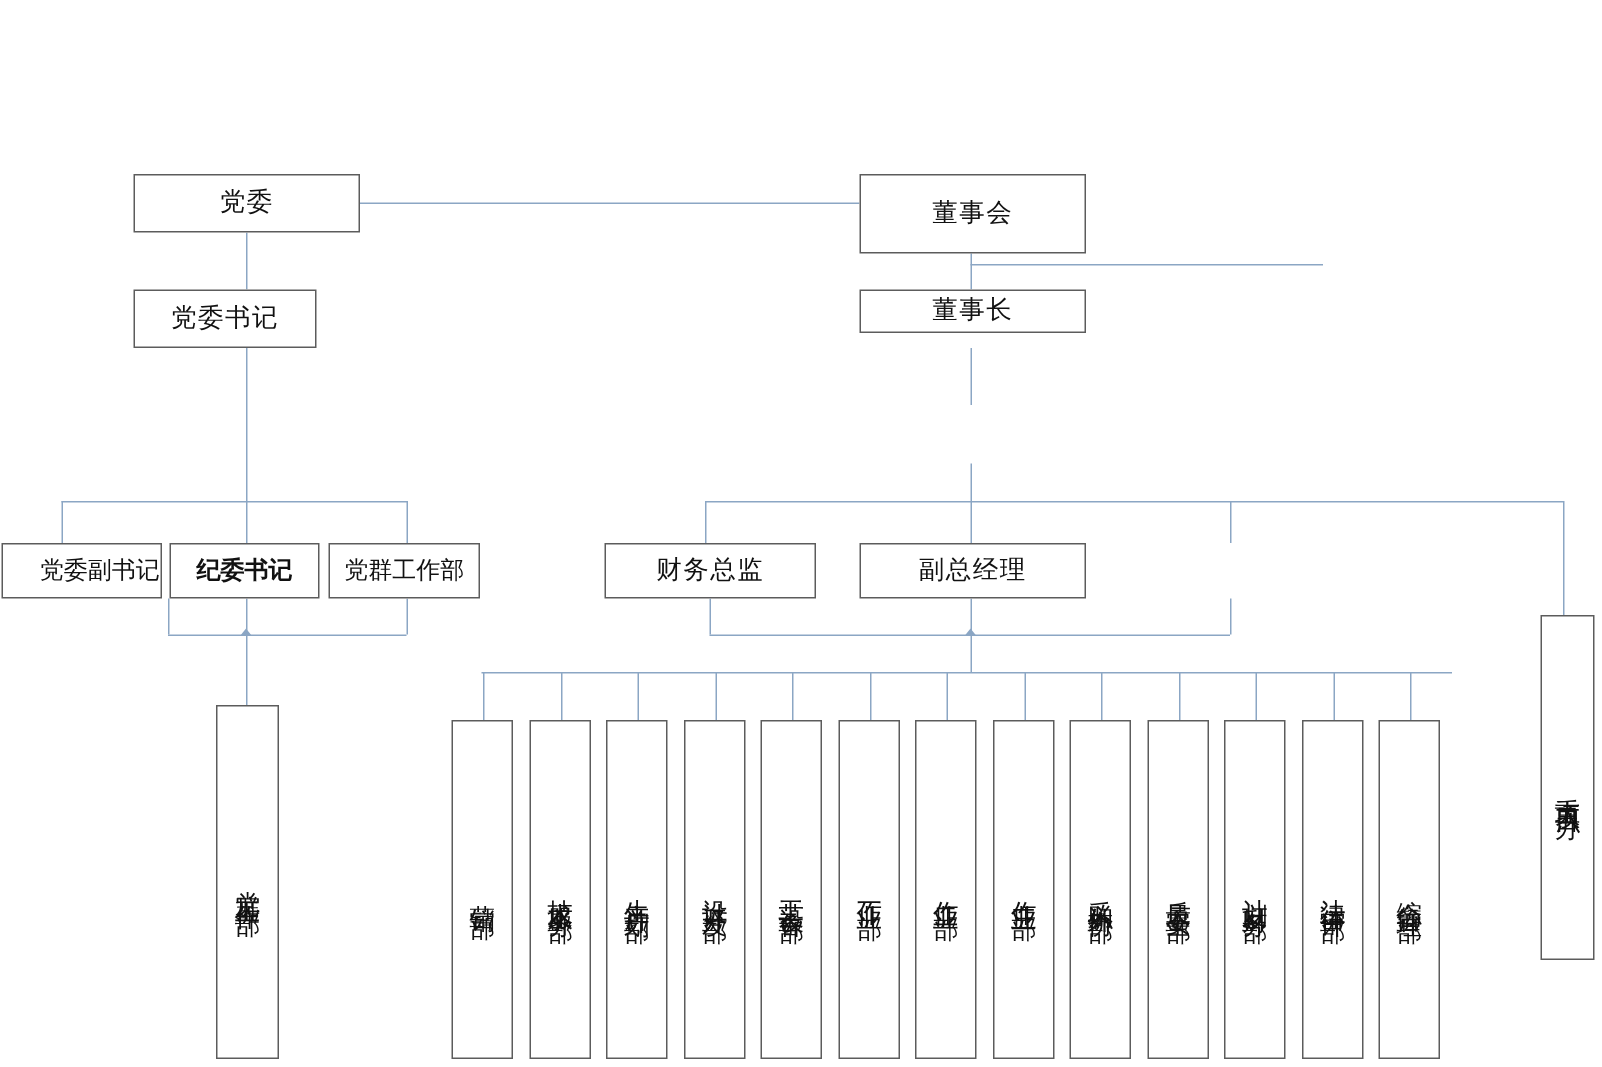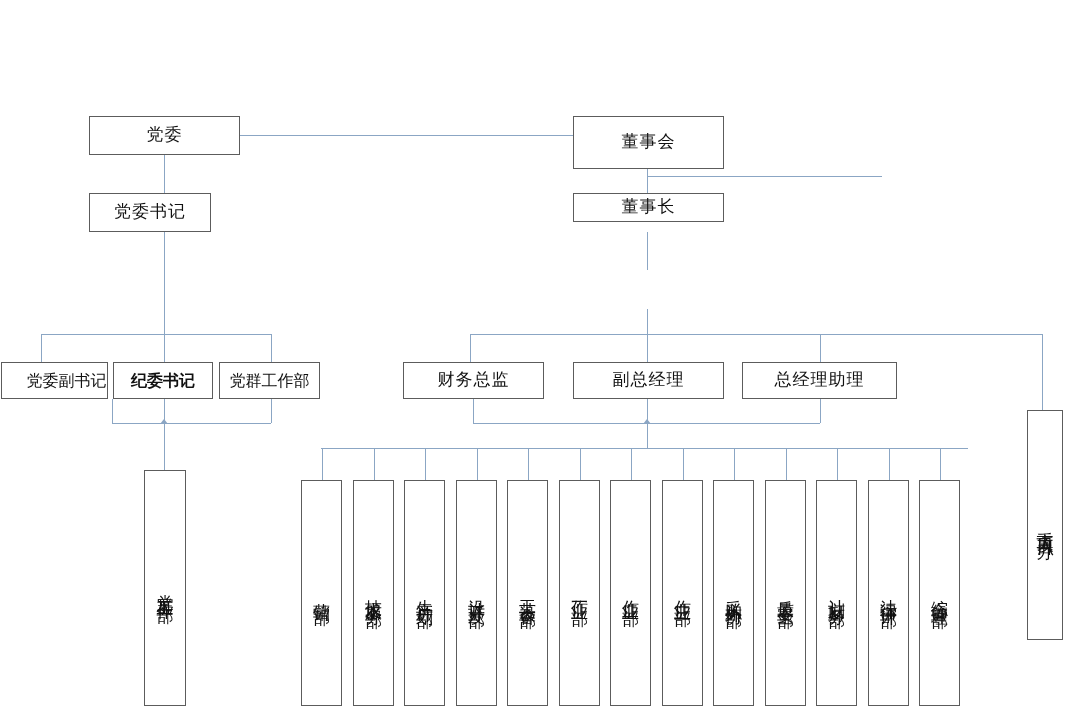--- a/index.html
+++ b/index.html
@@ -153,21 +153,20 @@
   <div class="box" style="left:1px; top:362px; width:107px; height:37px; font-size:16px; letter-spacing:0px;padding-left:24px;">党委副书记</div>
 
   <div class="box" style="left:113px; top:362px; width:100px; height:37px; font-size:16px; letter-spacing:0px;font-weight:bold;">纪委书记</div>
 
   <div class="box" style="left:219px; top:362px; width:101px; height:37px; font-size:16px; letter-spacing:0px;">党群工作部</div>
 
   <div class="box" style="left:573px; top:362px; width:151px; height:37px;">副总经理</div>
 
   <div class="box" style="left:403px; top:362px; width:141px; height:37px;">财务总监</div>
 
-  <div class="box" style="left:742px; top:362px; width:155px; height:37px;">总经理助理</div>
 
   <div class="vbox" style="left:144px; top:470px; width:42px; height:236px;">
     <span>党群工作部</span>
   </div>
 
   <div class="vbox" style="left:1027px; top:410px; width:36px; height:230px;">
     <span>重大项目办</span>
   </div>
 
   <div id="departments">

